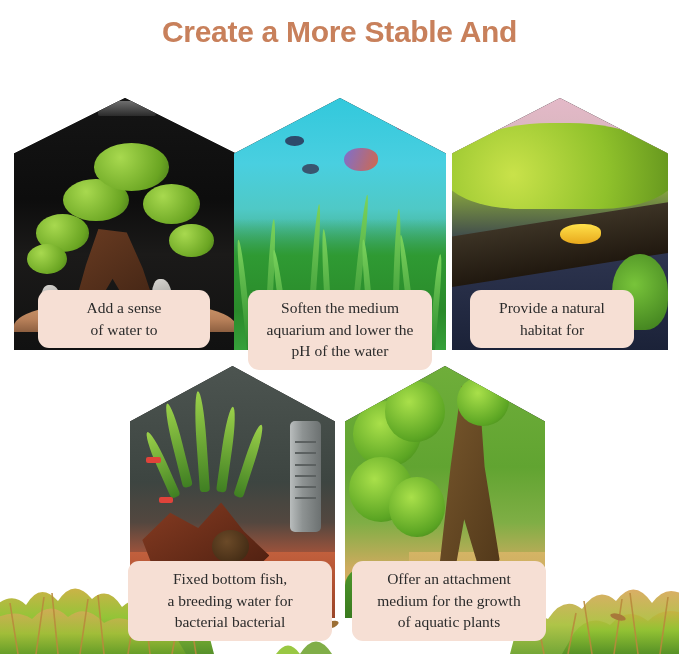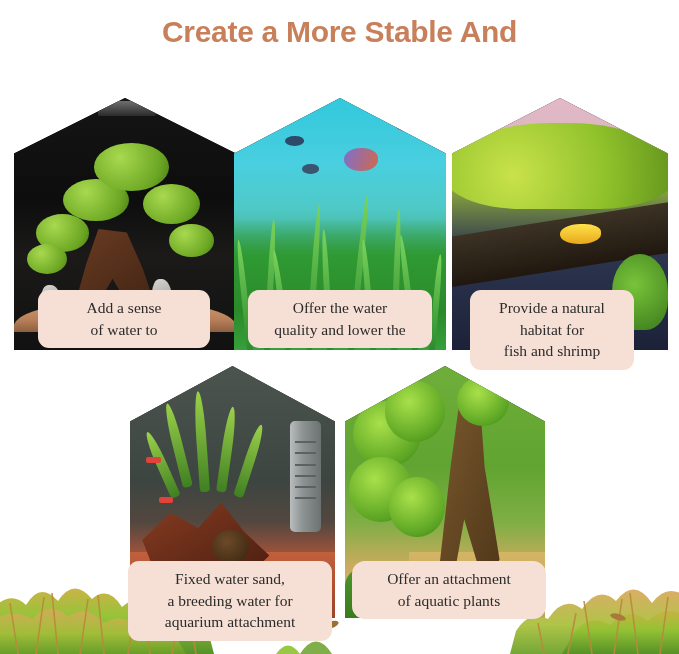--- a/index.html
+++ b/index.html
@@ -171,39 +171,39 @@
       <div class="c2-blade" style="left:84%;width:3%;height:46%;transform:rotate(-7deg);"></div>
       <div class="c2-blade" style="left:92%;width:3%;height:38%;transform:rotate(5deg);"></div>
       <div class="c2-fish" style="left:52%;top:20%;width:16%;height:9%;
            background:linear-gradient(110deg,#7c6fd0,#d1694b);"></div>
       <div class="c2-fish" style="left:24%;top:15%;width:9%;height:4%;background:#2d4a6b;"></div>
       <div class="c2-fish" style="left:32%;top:26%;width:8%;height:4%;background:#39556f;"></div>
       <div class="c2-fish" style="left:76%;top:8%;width:10%;height:5%;background:#b8557c;"></div>
     </div>
   </div>
   <div class="caption" style="left:248px;top:282px;width:184px;">
-    <span>Offer the water</span>
-    <span>quality and lower the</span>
+    <span>Soften the medium</span>
+    <span>aquarium and lower the</span>
+    <span>pH of the water</span>
   </div>
 
   <div class="card" style="left:452px;top:90px;width:216px;height:252px;">
     <div class="photo">
       <div class="c3-bg"></div>
       <div class="c3-moss"></div>
       <div class="c3-log"></div>
       <div class="c3-shrimp"></div>
       <div style="position:absolute;left:74%;top:62%;width:26%;height:30%;
            background:radial-gradient(circle at 40% 40%,#78c43a,#3b7a1c);
            border-radius:50% 50% 40% 40%;"></div>
     </div>
   </div>
   <div class="caption" style="left:470px;top:282px;width:164px;">
     <span>Provide a natural</span>
     <span>habitat for</span>
-    <span>fish and shrimp</span>
   </div>
 
   <div class="card" style="left:130px;top:358px;width:205px;height:252px;">
     <div class="photo">
       <div class="c4-bg"></div>
       <div class="c4-sand"></div>
       <div class="c4-filter">
         <i style="top:18%"></i>
           <i style="top:28%"></i>
           <i style="top:38%"></i>
@@ -219,41 +219,42 @@
       <div class="c4-plant" style="left:50%;top:22%;width:5%;height:30%;transform:rotate(18deg);"></div>
       <div style="position:absolute;left:40%;bottom:22%;width:18%;height:13%;
            background:radial-gradient(circle at 40% 35%,#6b4a28,#38230f);border-radius:50%;"></div>
       <div style="position:absolute;left:8%;top:36%;width:7%;height:2.5%;
            background:#e0433a;border-radius:2px;"></div>
       <div style="position:absolute;left:14%;top:52%;width:7%;height:2.5%;
            background:#e0433a;border-radius:2px;"></div>
     </div>
   </div>
   <div class="caption" style="left:128px;top:553px;width:204px;">
-    <span>Fixed water sand,</span>
+    <span>Fixed bottom fish,</span>
     <span>a breeding water for</span>
-    <span>aquarium attachment</span>
+    <span>bacterial bacterial</span>
   </div>
 
   <div class="card" style="left:345px;top:358px;width:200px;height:252px;">
     <div class="photo">
       <div class="c5-bg"></div>
       <div class="c5-sand"></div>
       <div class="c5-trunk"></div>
       <div class="c5-moss" style="left:4%;top:14%;width:34%;height:26%;"></div>
       <div class="c5-moss" style="left:20%;top:6%;width:30%;height:24%;"></div>
       <div class="c5-moss" style="left:2%;top:36%;width:32%;height:26%;"></div>
       <div class="c5-moss" style="left:22%;top:44%;width:28%;height:24%;"></div>
       <div class="c5-moss" style="left:56%;top:4%;width:26%;height:20%;"></div>
       <div style="position:absolute;left:0;bottom:0;width:42%;height:22%;
            background:linear-gradient(180deg,#4f9a2c,#3a7a1f);border-radius:40% 30% 0 0;"></div>
     </div>
   </div>
-  <div class="caption" style="left:352px;top:553px;width:194px;border-radius:13px;">
+  <div class="caption" style="left:352px;top:553px;width:194px;">
     <span>Offer an attachment</span>
+    <span>medium for the growth</span>
     <span>of aquatic plants</span>
   </div>
 
 </div>
 
 <svg id="plant-border" viewBox="0 0 679 95" preserveAspectRatio="none">
   <defs>
     <linearGradient id="mg" x1="0" y1="0" x2="0" y2="1">
       <stop offset="0%" stop-color="#c9b03f"></stop>
       <stop offset="45%" stop-color="#8ec22f"></stop>

